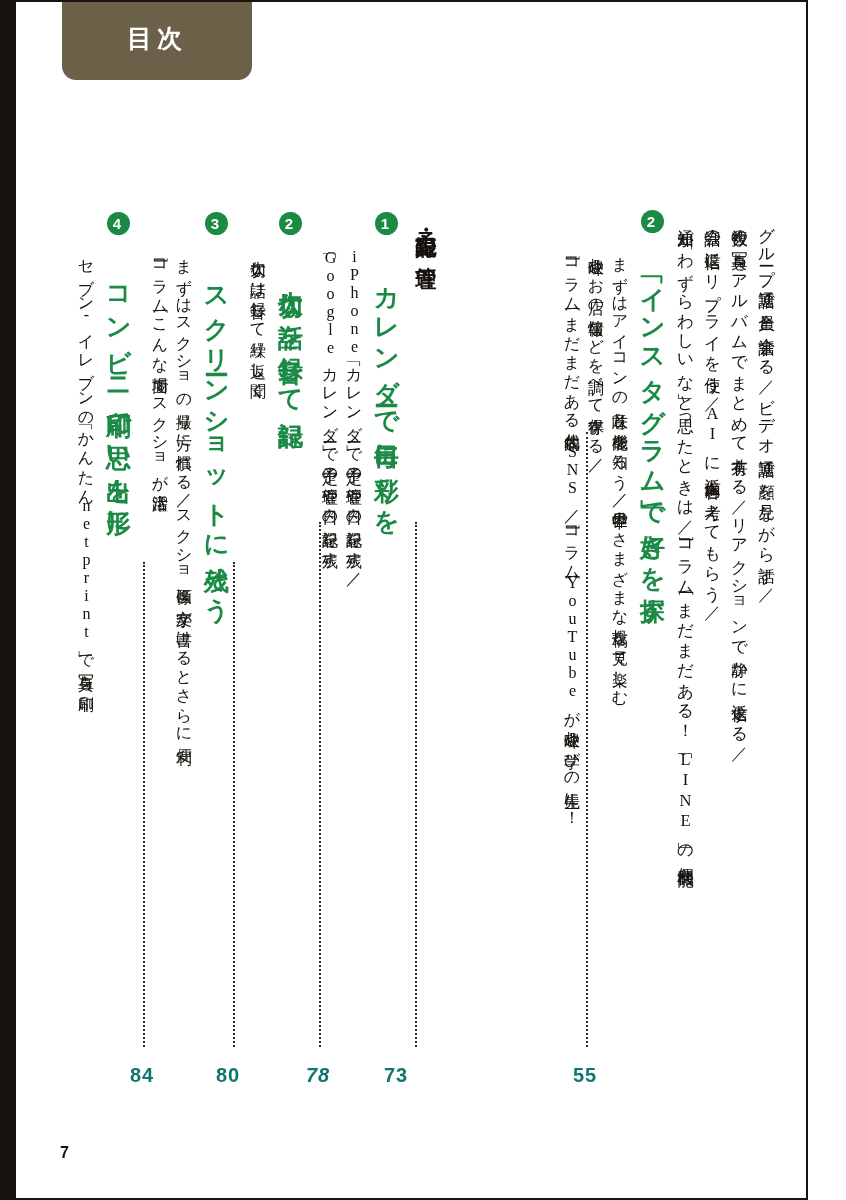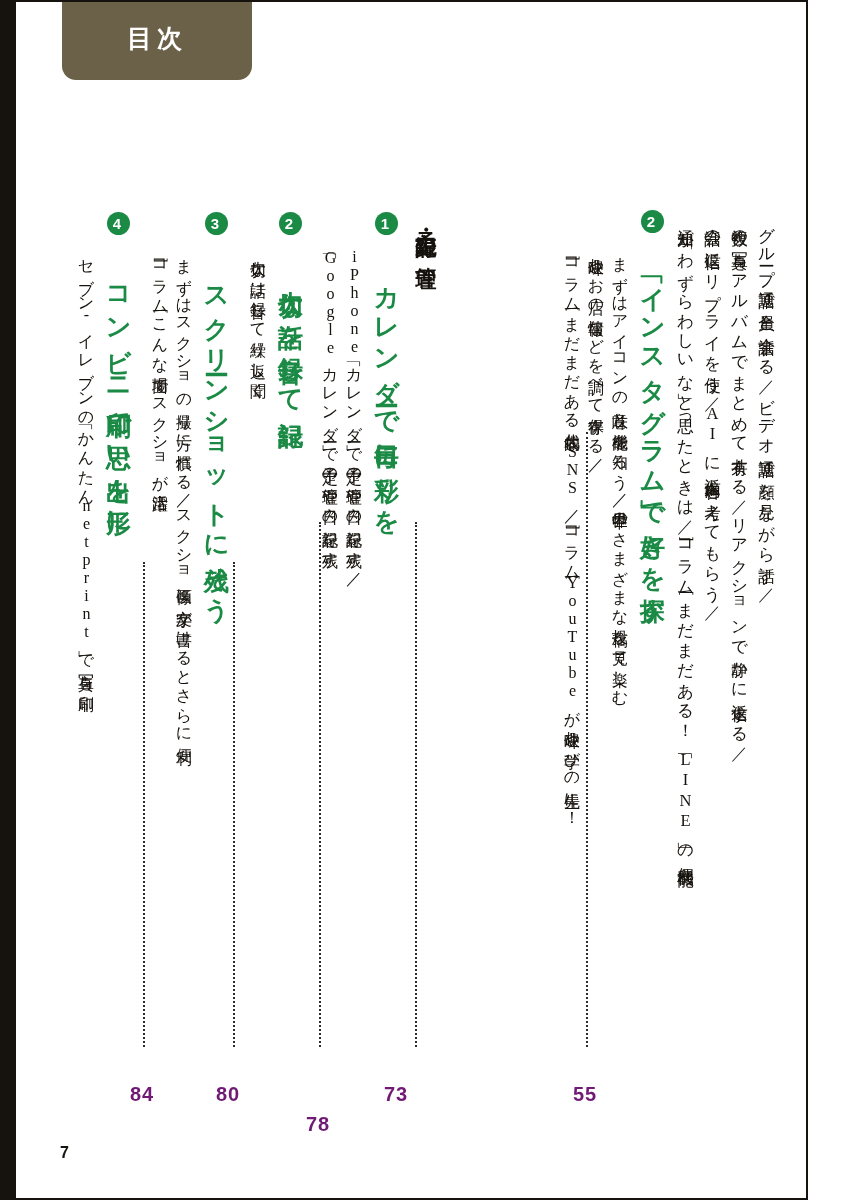--- a/index.html
+++ b/index.html
@@ -126,23 +126,22 @@
   .leader {
     position: absolute;
     width: 1px;
     border-left: 2px dotted #2b2b2b;
   }
   .pagenum {
     position: absolute;
     font-family: "Liberation Sans", sans-serif;
     font-size: 20px;
     font-weight: 700;
-    color: #701a75;
+    color: #0f766e;
     letter-spacing: 1px;
-    margin-top: 19px;
   }
 
   .folio {
     position: absolute;
     left: 44px;
     bottom: 36px;
     font-family: "Liberation Sans", sans-serif;
     font-size: 16px;
     font-weight: 700;
     color: #16120d;
@@ -240,21 +239,21 @@
       </div>
     </div>
 
     <div class="leader" style="left: 570px; top: 430px; height: 615px;"></div>
     <div class="pagenum" style="left: 557px; top: 1062px;">55</div>
 
     <div class="leader" style="left: 399px; top: 520px; height: 525px;"></div>
     <div class="pagenum" style="left: 368px; top: 1062px;">73</div>
 
     <div class="leader" style="left: 303px; top: 520px; height: 525px;"></div>
-    <div class="pagenum" style="left: 290px; top: 1092px;">78</div>
+    <div class="pagenum" style="left: 290px; top: 1062px; font-style: italic;">78</div>
 
     <div class="leader" style="left: 217px; top: 560px; height: 485px;"></div>
     <div class="pagenum" style="left: 200px; top: 1062px;">80</div>
 
     <div class="leader" style="left: 127px; top: 560px; height: 485px;"></div>
     <div class="pagenum" style="left: 114px; top: 1062px;">84</div>
 
     <div class="folio">7</div>
   </div>
 </div>

